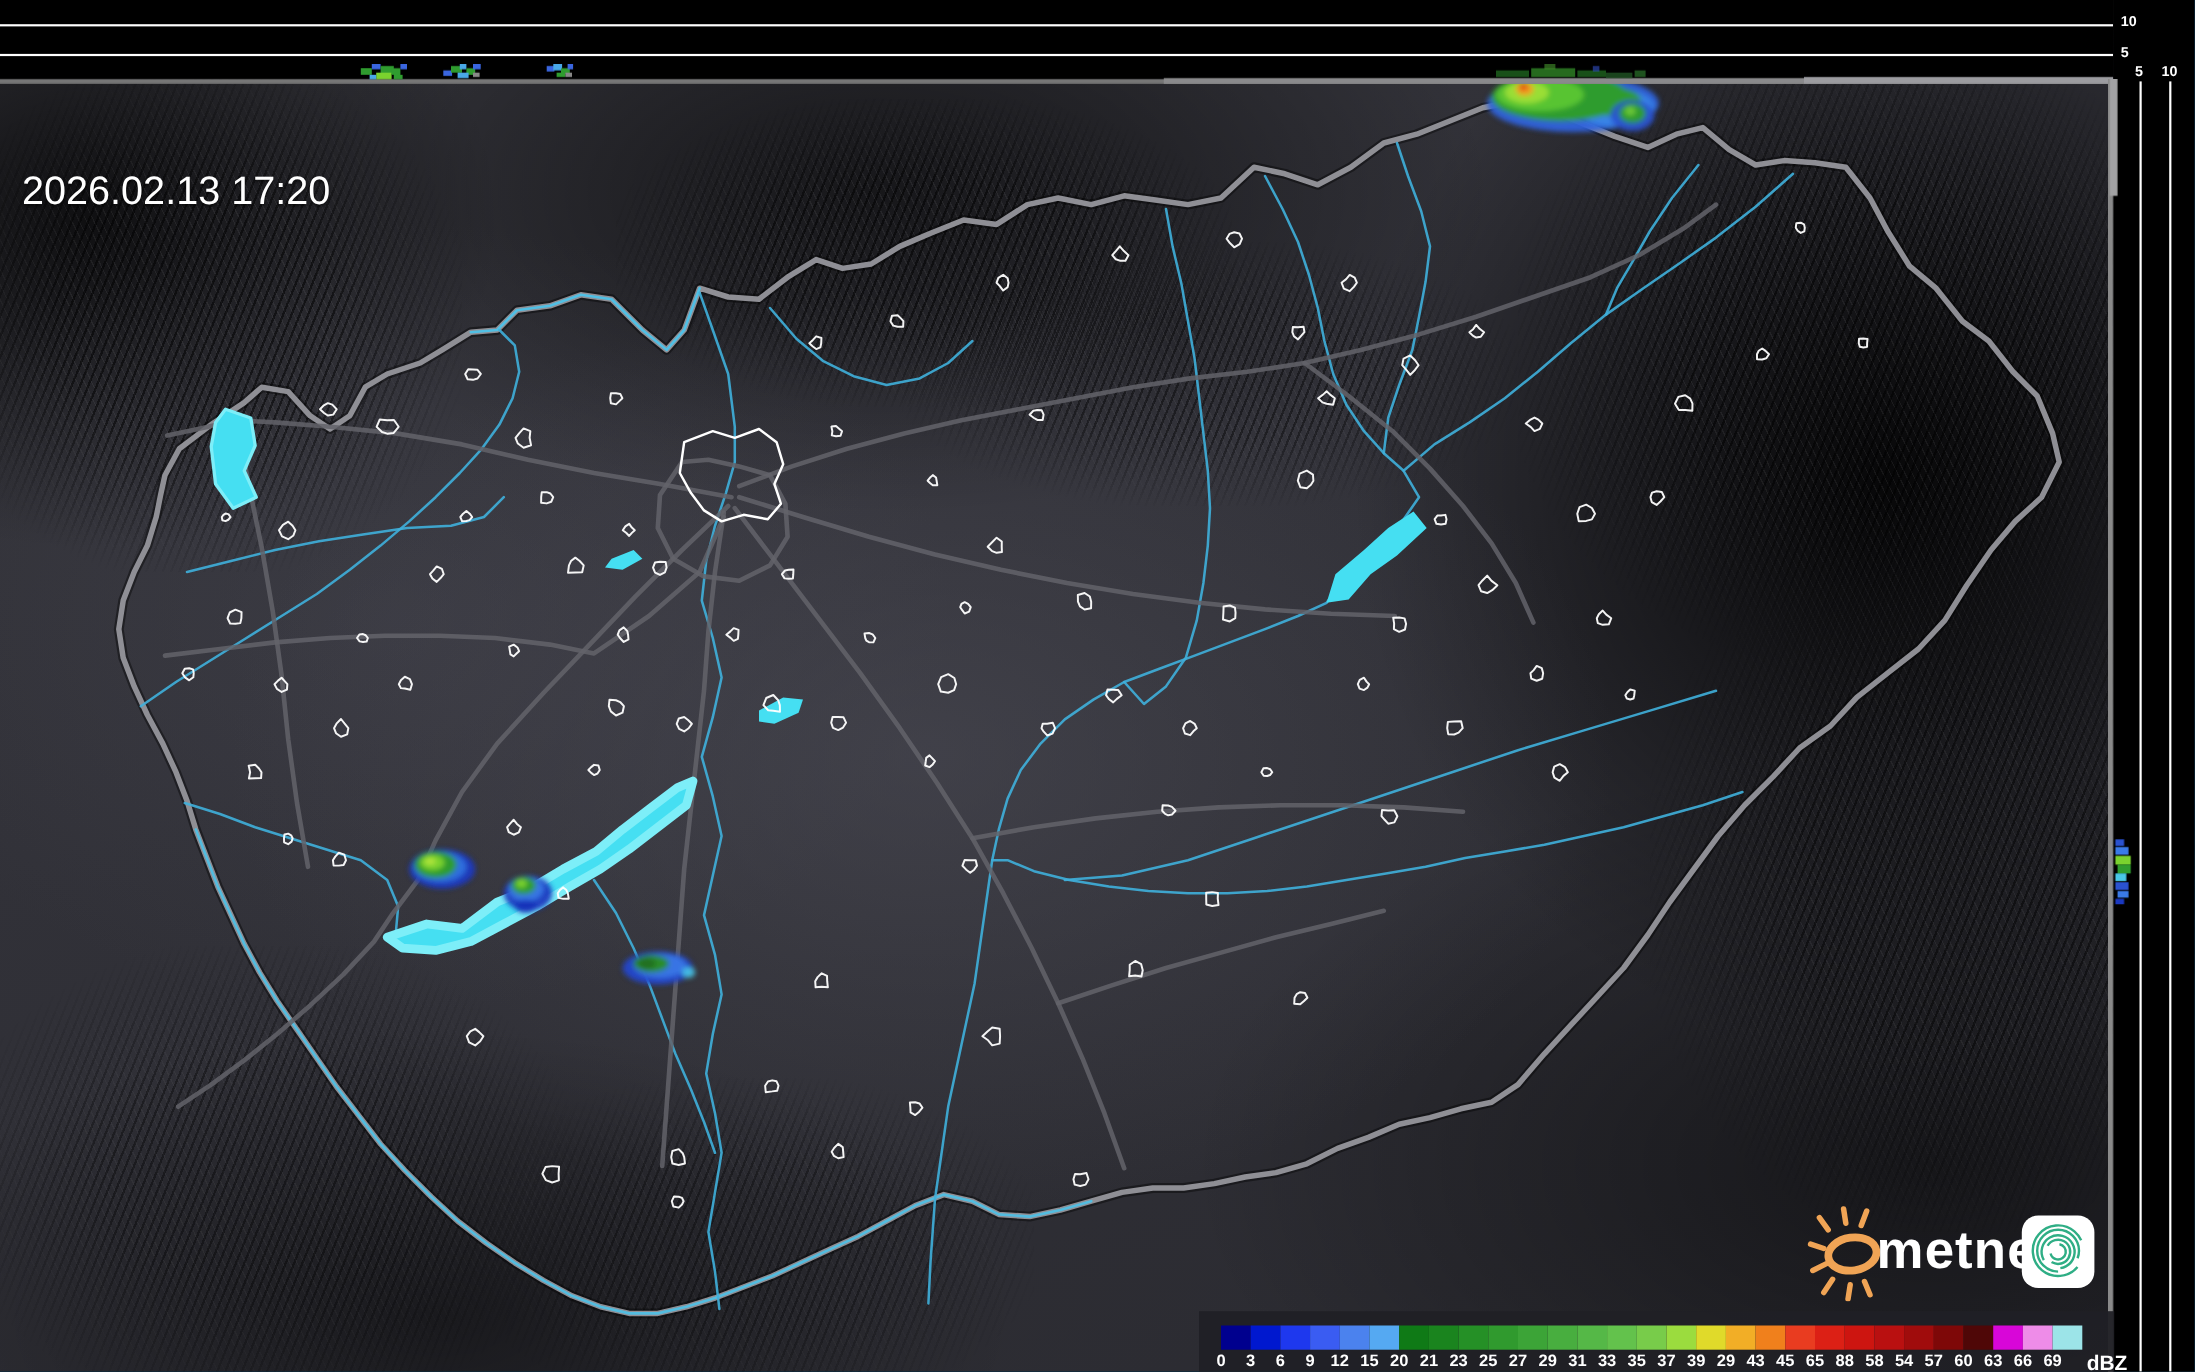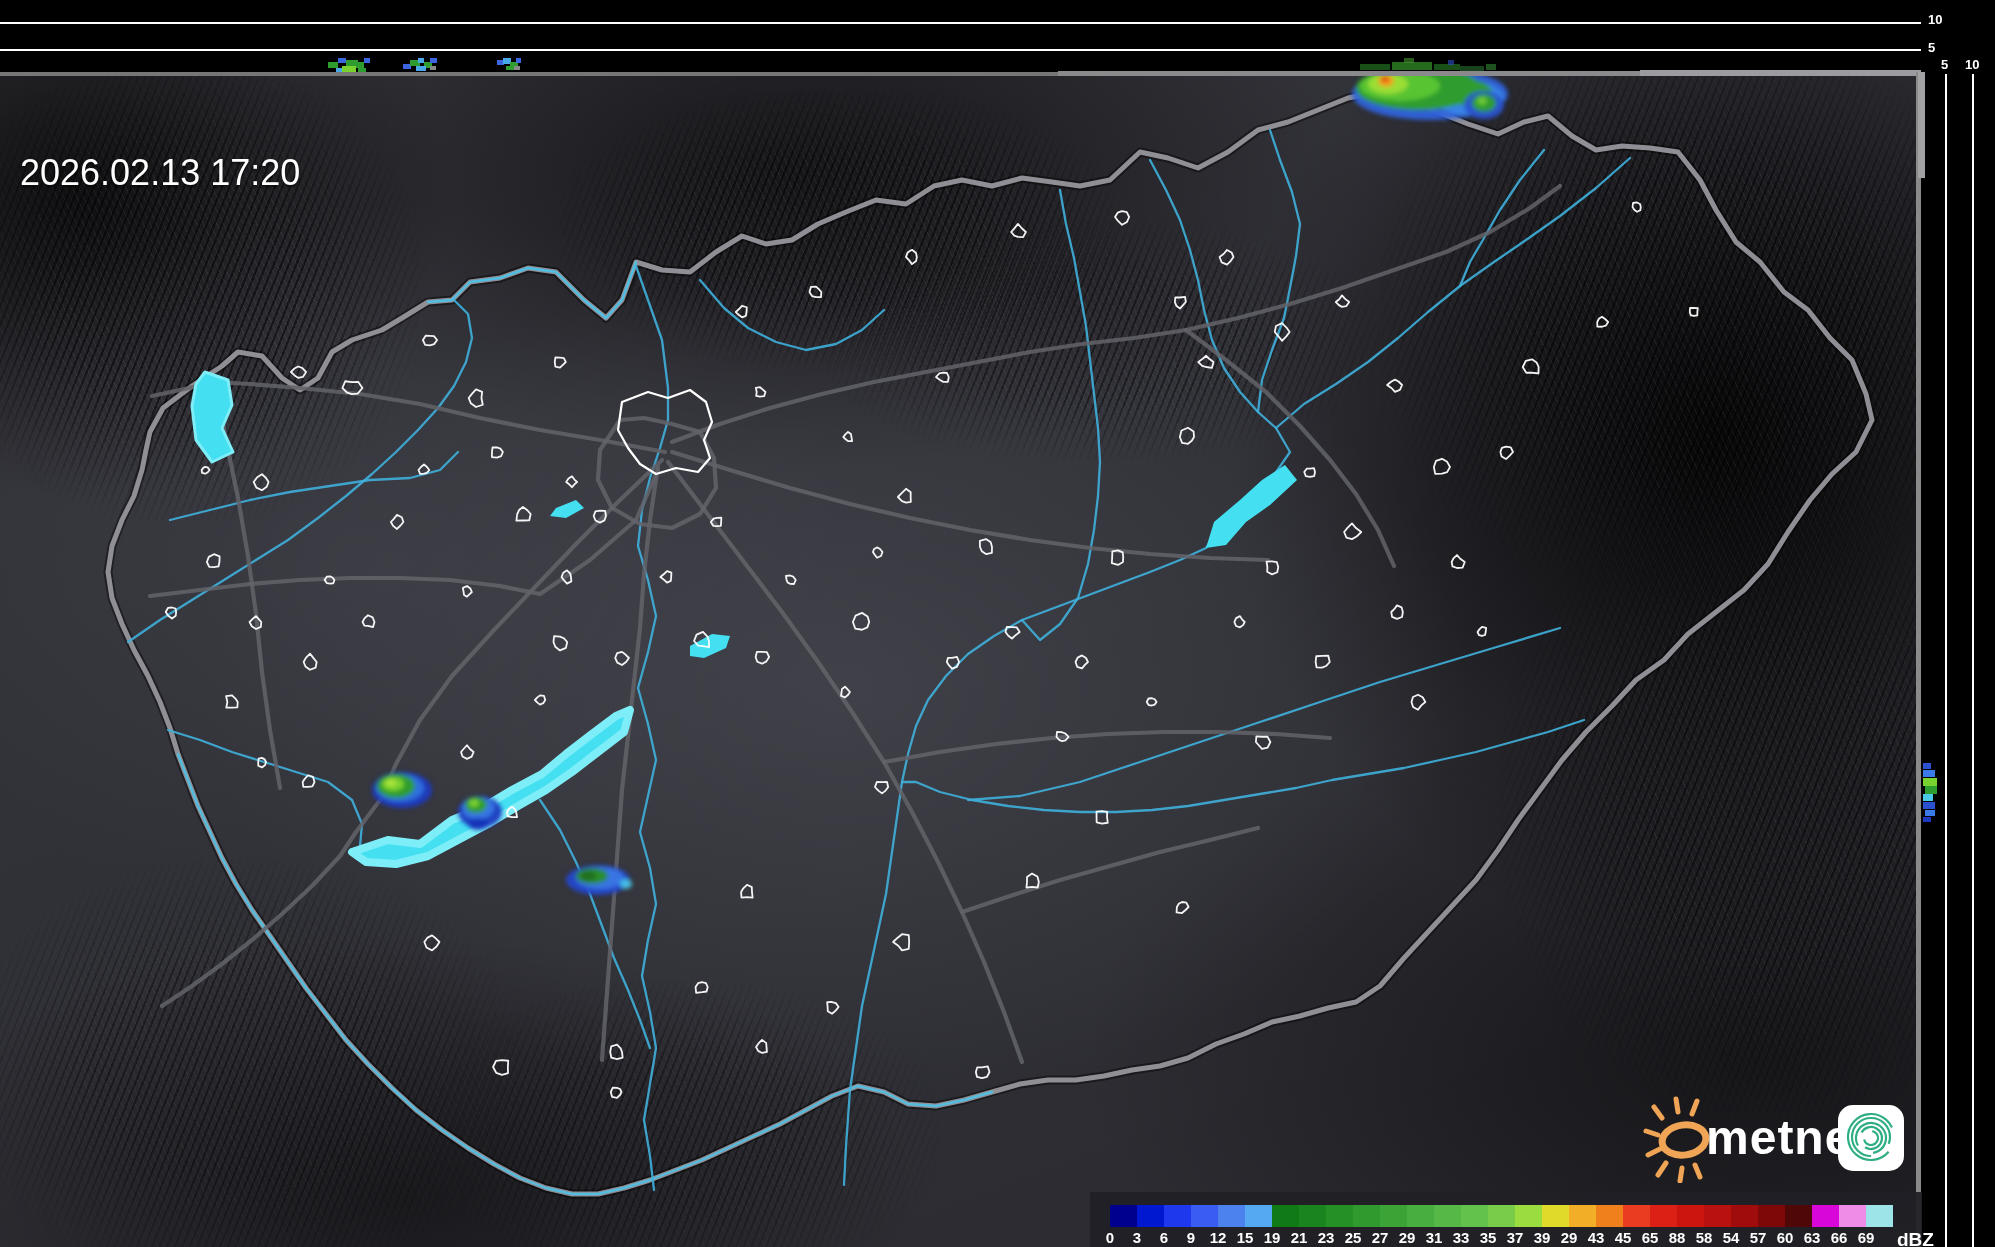--- a/index.html
+++ b/index.html
@@ -348,21 +348,21 @@
         <div class="seg" style="background: rgb(238, 140, 232);"></div>
         <div class="seg" style="background: rgb(156, 228, 232);"></div>
       </div>
     <span id="dbz-label" style="left: 807px;">dBZ</span>
   <span class="tick" style="left: 6px;">0</span>
       <span class="tick" style="left: 33px;">3</span>
       <span class="tick" style="left: 60px;">6</span>
       <span class="tick" style="left: 87px;">9</span>
       <span class="tick" style="left: 114px;">12</span>
       <span class="tick" style="left: 141px;">15</span>
-      <span class="tick" style="left: 168px;">19</span>
+      <span class="tick" style="left: 168px;">20</span>
       <span class="tick" style="left: 195px;">21</span>
       <span class="tick" style="left: 222px;">23</span>
       <span class="tick" style="left: 249px;">25</span>
       <span class="tick" style="left: 276px;">27</span>
       <span class="tick" style="left: 303px;">29</span>
       <span class="tick" style="left: 330px;">31</span>
       <span class="tick" style="left: 357px;">33</span>
       <span class="tick" style="left: 384px;">35</span>
       <span class="tick" style="left: 411px;">37</span>
       <span class="tick" style="left: 438px;">39</span>

